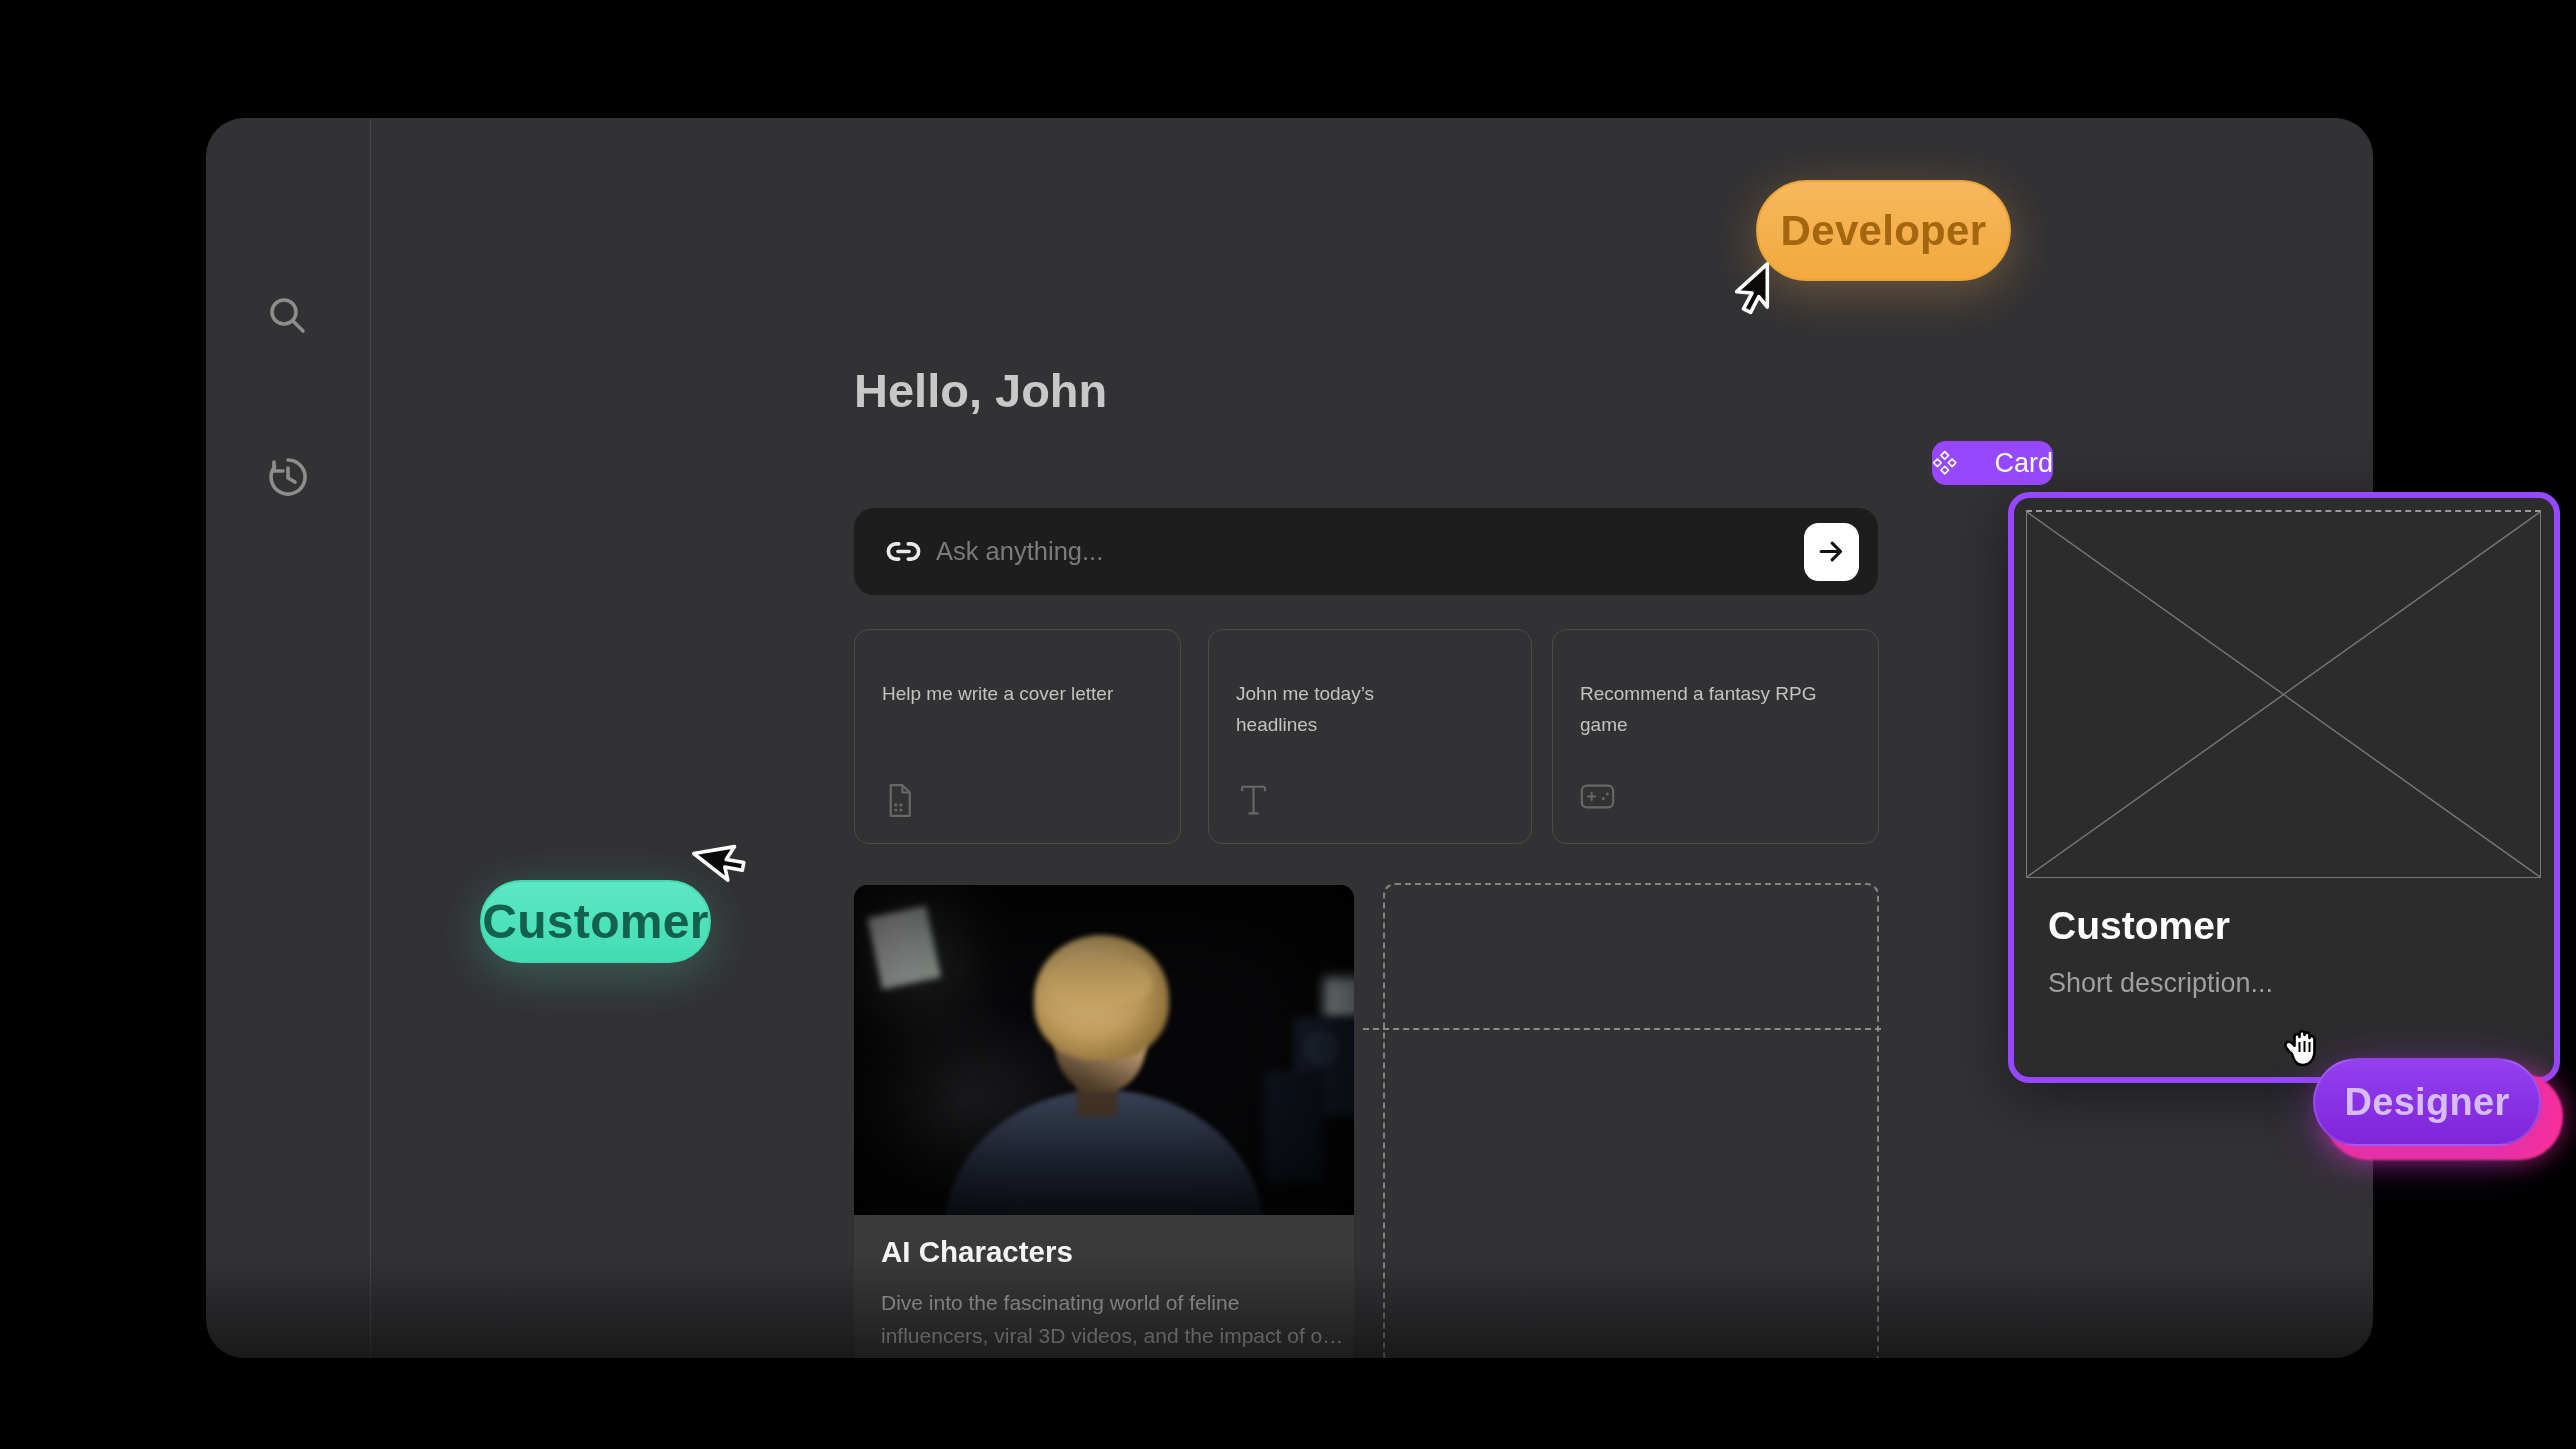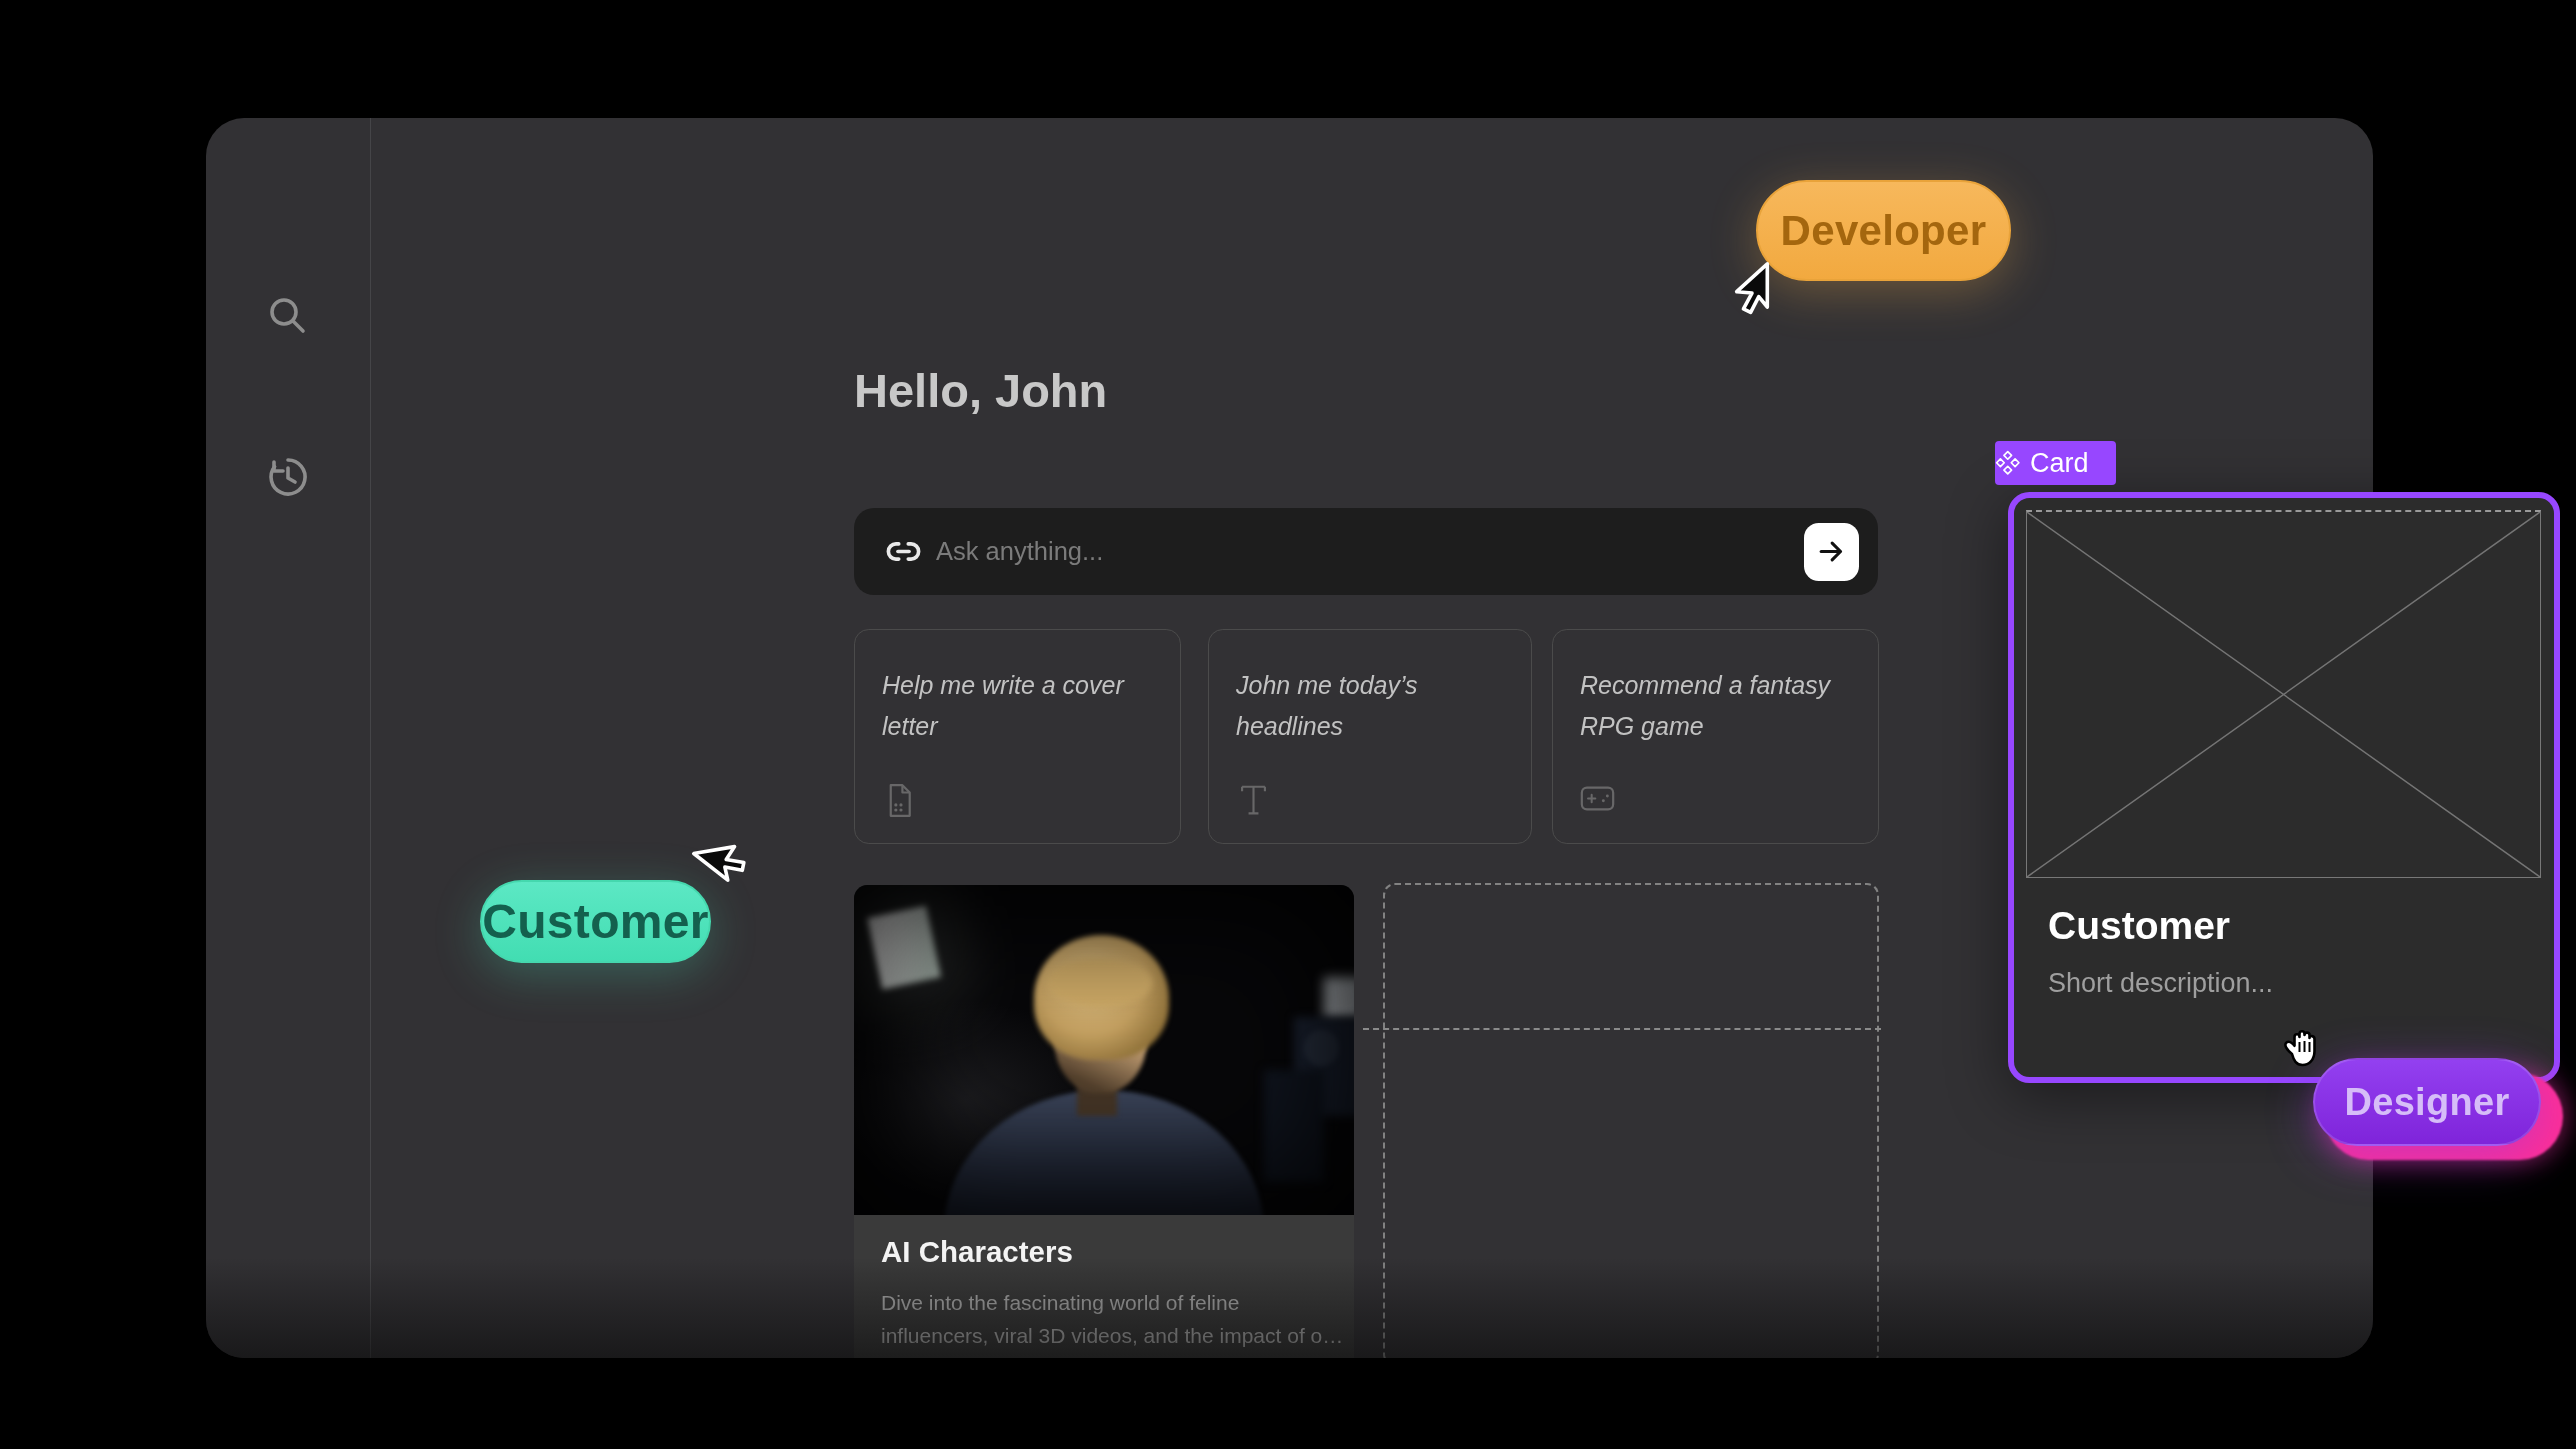--- a/index.html
+++ b/index.html
@@ -33,22 +33,22 @@
                   background:transparent; border:none; outline:none;
                   font-size:25.5px; color:#d8d8d8; font-family:"Liberation Sans",sans-serif; }
   .askbar input::placeholder { color:#7b7b7b; }
   .link-ico { position:absolute; left:32px; top:26px; width:35px; height:35px; }
   .send-btn { position:absolute; right:19px; top:14.8px; width:55px; height:58px;
               background:#fff; border-radius:14.8px; display:flex; align-items:center;
               justify-content:center; cursor:pointer; }
 
   
   .sug { position:absolute; top:511px; height:215px; border:1.3px solid #4b4b4b;
-         border-radius:14.8px; padding:35px 27px 27px 27px; color:#c2c2c2;
-         font-size:25px; line-height:1.62; cursor:pointer;font-style:italic; }
+         border-radius:14.8px; padding:49px 27px 27px 27px; color:#c2c2c2;
+         font-size:19px; line-height:1.62; cursor:pointer; }
   .sug .ico { position:absolute; left:27px; bottom:25.5px; width:35px; height:35px; opacity:.75; }
   .sug1 { left:648px;  width:327px; }
   .sug2 { left:1002px; width:324px; }
   .sug3 { left:1346px; width:327px; }
   .sug span { display:block; }
   .sug1 span { max-width:282px; } .sug2 span { max-width:208px; } .sug3 span { max-width:288px; }
 
   
   .ai-card { position:absolute; left:648px; top:767px; width:500px; height:490px;
              background:#3a3a3a; border-radius:13.4px; overflow:hidden; cursor:pointer; }
@@ -79,23 +79,23 @@
   
   .drop-box { position:absolute; left:1177px; top:765px; width:496px; height:483px;
               border:2px dashed #828282; border-radius:12px; }
   .drop-line { position:absolute; left:1157px; top:910px; width:518px; height:0;
                border-top:2px dashed #8a8a8a; }
 
   .bottom-fade { position:absolute; left:0; bottom:0; width:100%; height:101px;
                  background:linear-gradient(180deg, rgba(10,10,10,0) 0%, rgba(5,5,5,.55) 100%); }
 
   
-  .card-tag { position:absolute; left:1995px; top:441px; width:121px; height:44px;
-              background:#9747ff; border-radius:4px; display:flex; align-items:center;
-              justify-content:flex-start; gap:9.4px; color:#fff; font-size:27px; z-index:6; }
+  .card-tag { position:absolute; left:1932px; top:441px; width:121px; height:44px;
+              background:#9747ff; border-radius:14px; display:flex; align-items:center;
+              justify-content:space-between; gap:9.4px; color:#fff; font-size:27px; z-index:6; }
   .design-card { position:absolute; left:2008px; top:492px; width:552px; height:591px;
                  background:#2c2c2c; border:6.7px solid #9747ff; border-radius:21.5px; z-index:5;
                  box-shadow:0 13.4px 60px rgba(0,0,0,.45); }
   .img-ph { position:absolute; left:12px; top:12px; width:515px; height:368px;
             border-left:1.3px solid #787878; border-right:1.3px solid #787878;
             border-bottom:1.3px solid #787878; border-top:2px dashed #9a9a9a; }
   .img-ph svg { position:absolute; left:0; top:0; width:100%; height:100%; }
   .design-card h2 { position:absolute; left:34px; top:406px; font-size:39px; font-weight:700; color:#ffffff; }
   .design-card p  { position:absolute; left:34px; top:470px; font-size:27px; color:#9f9f9f; }
 

